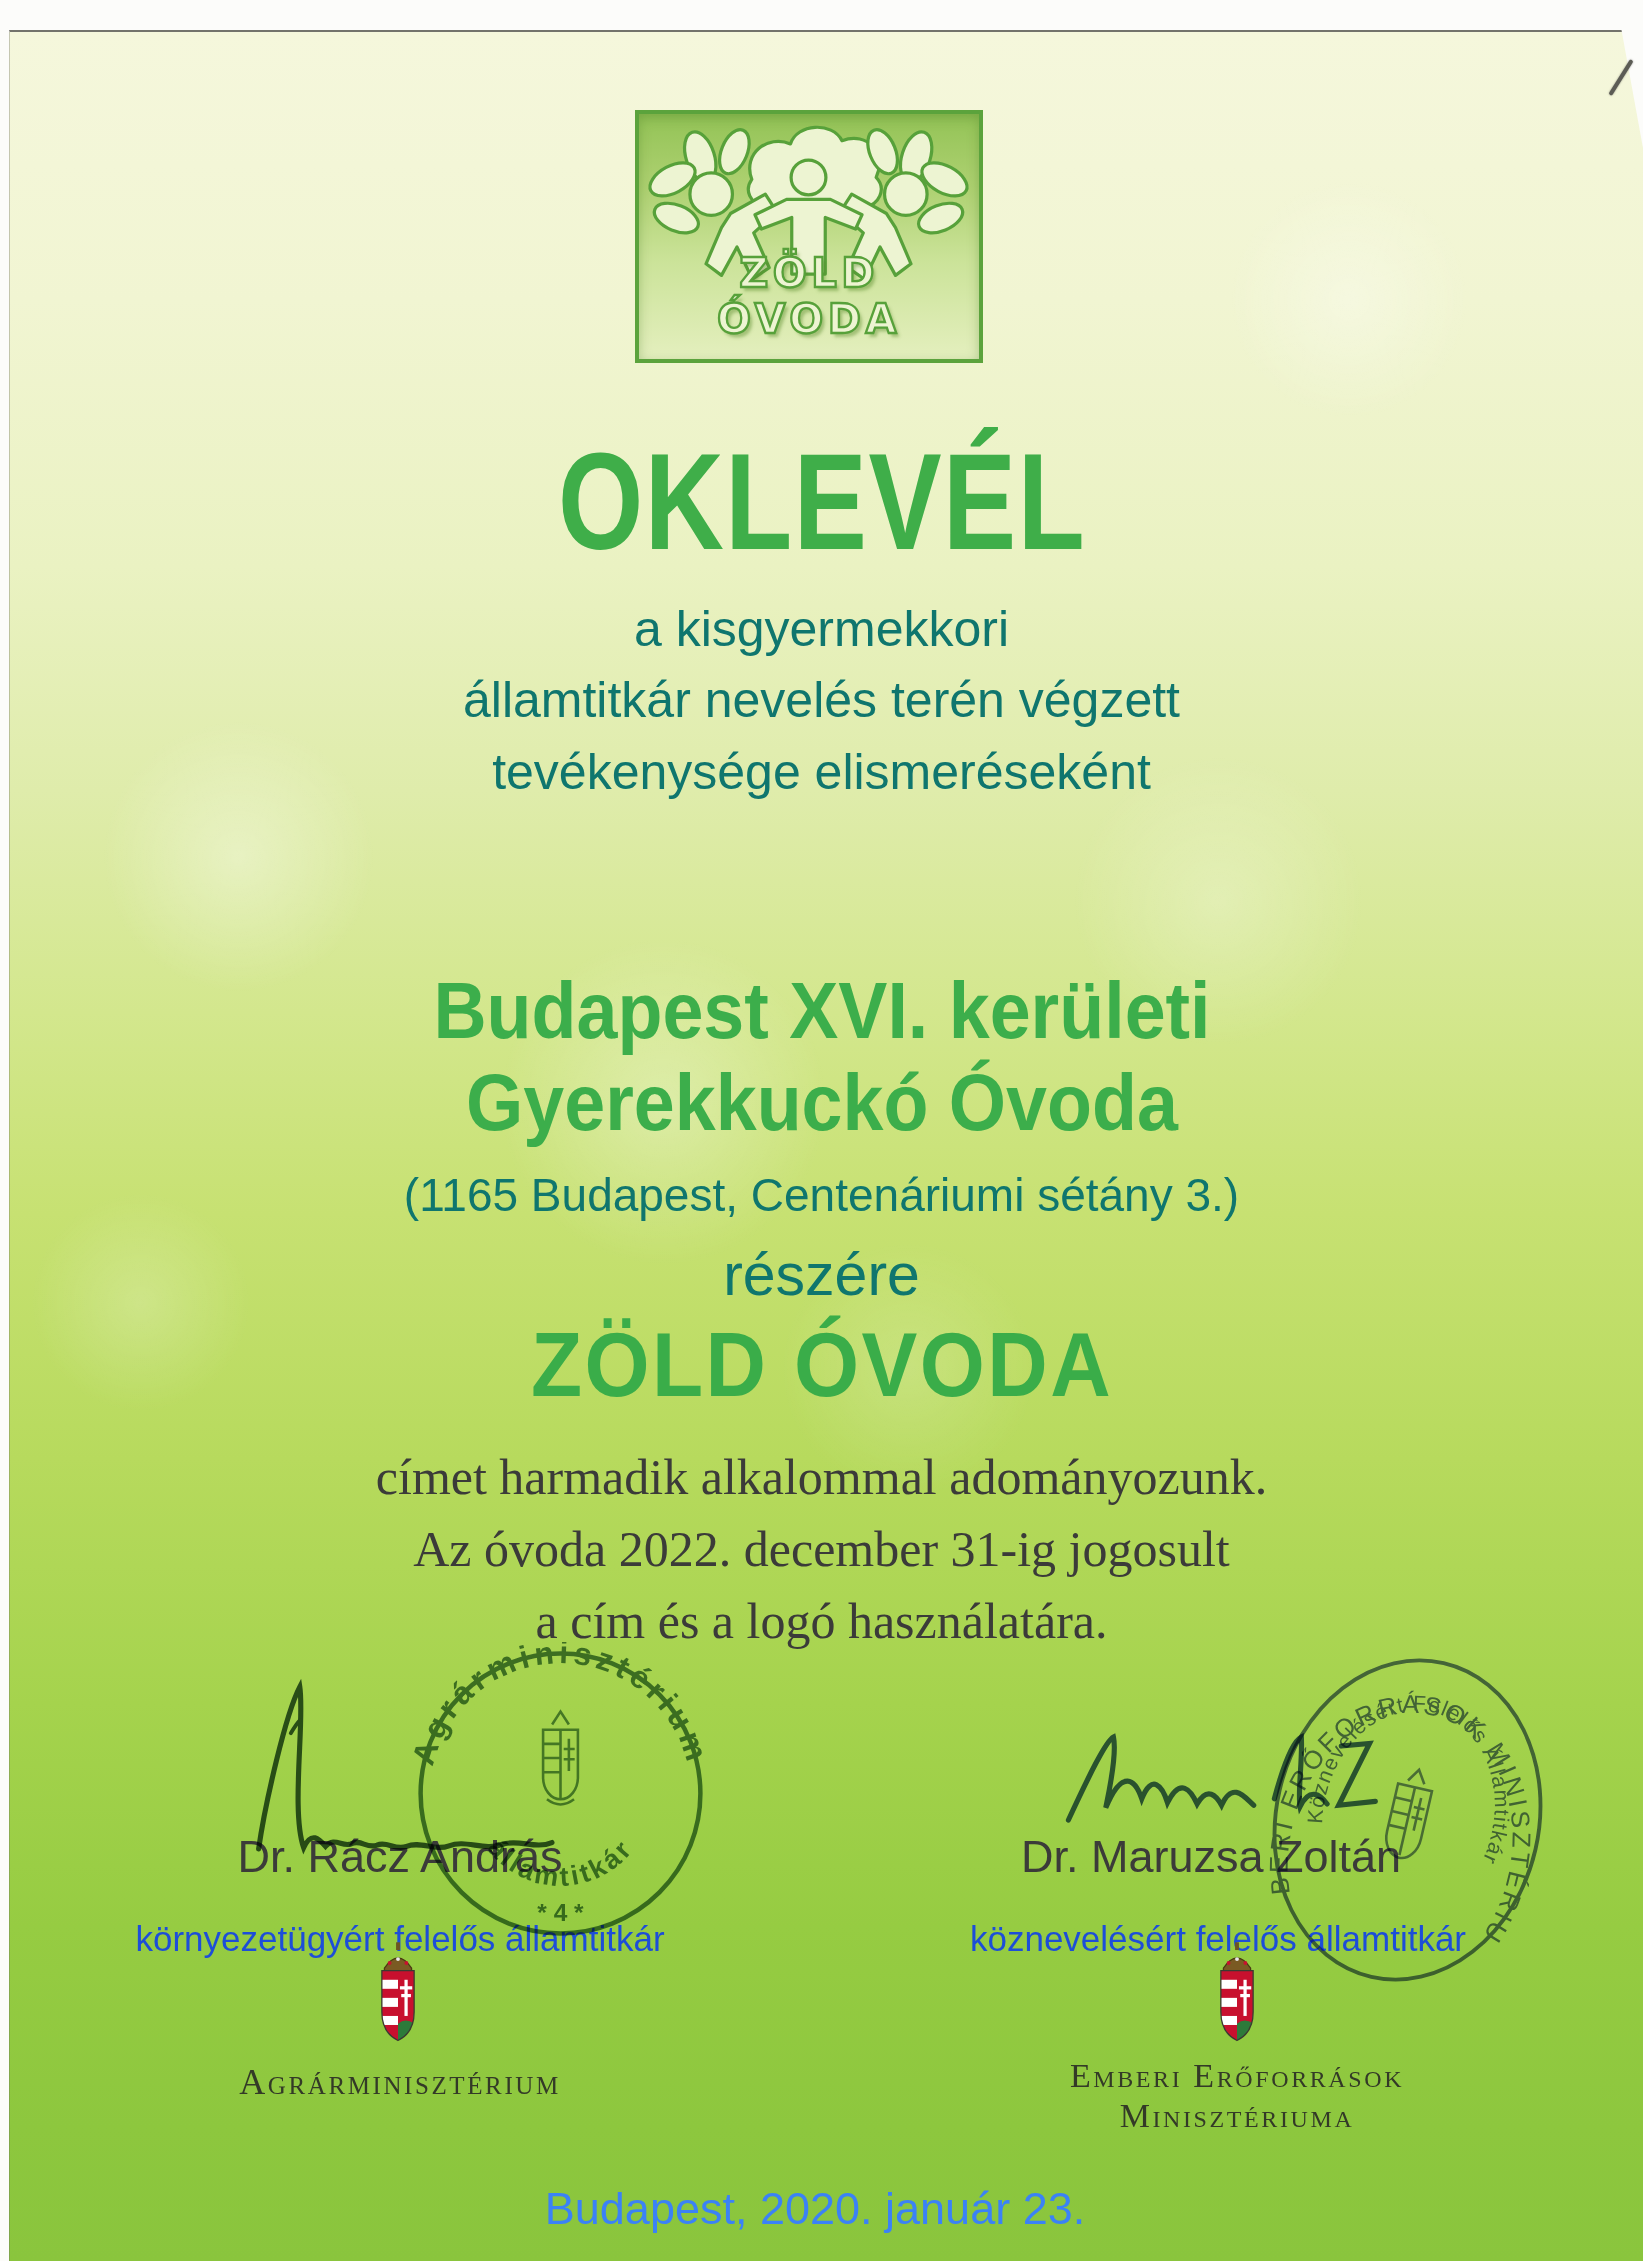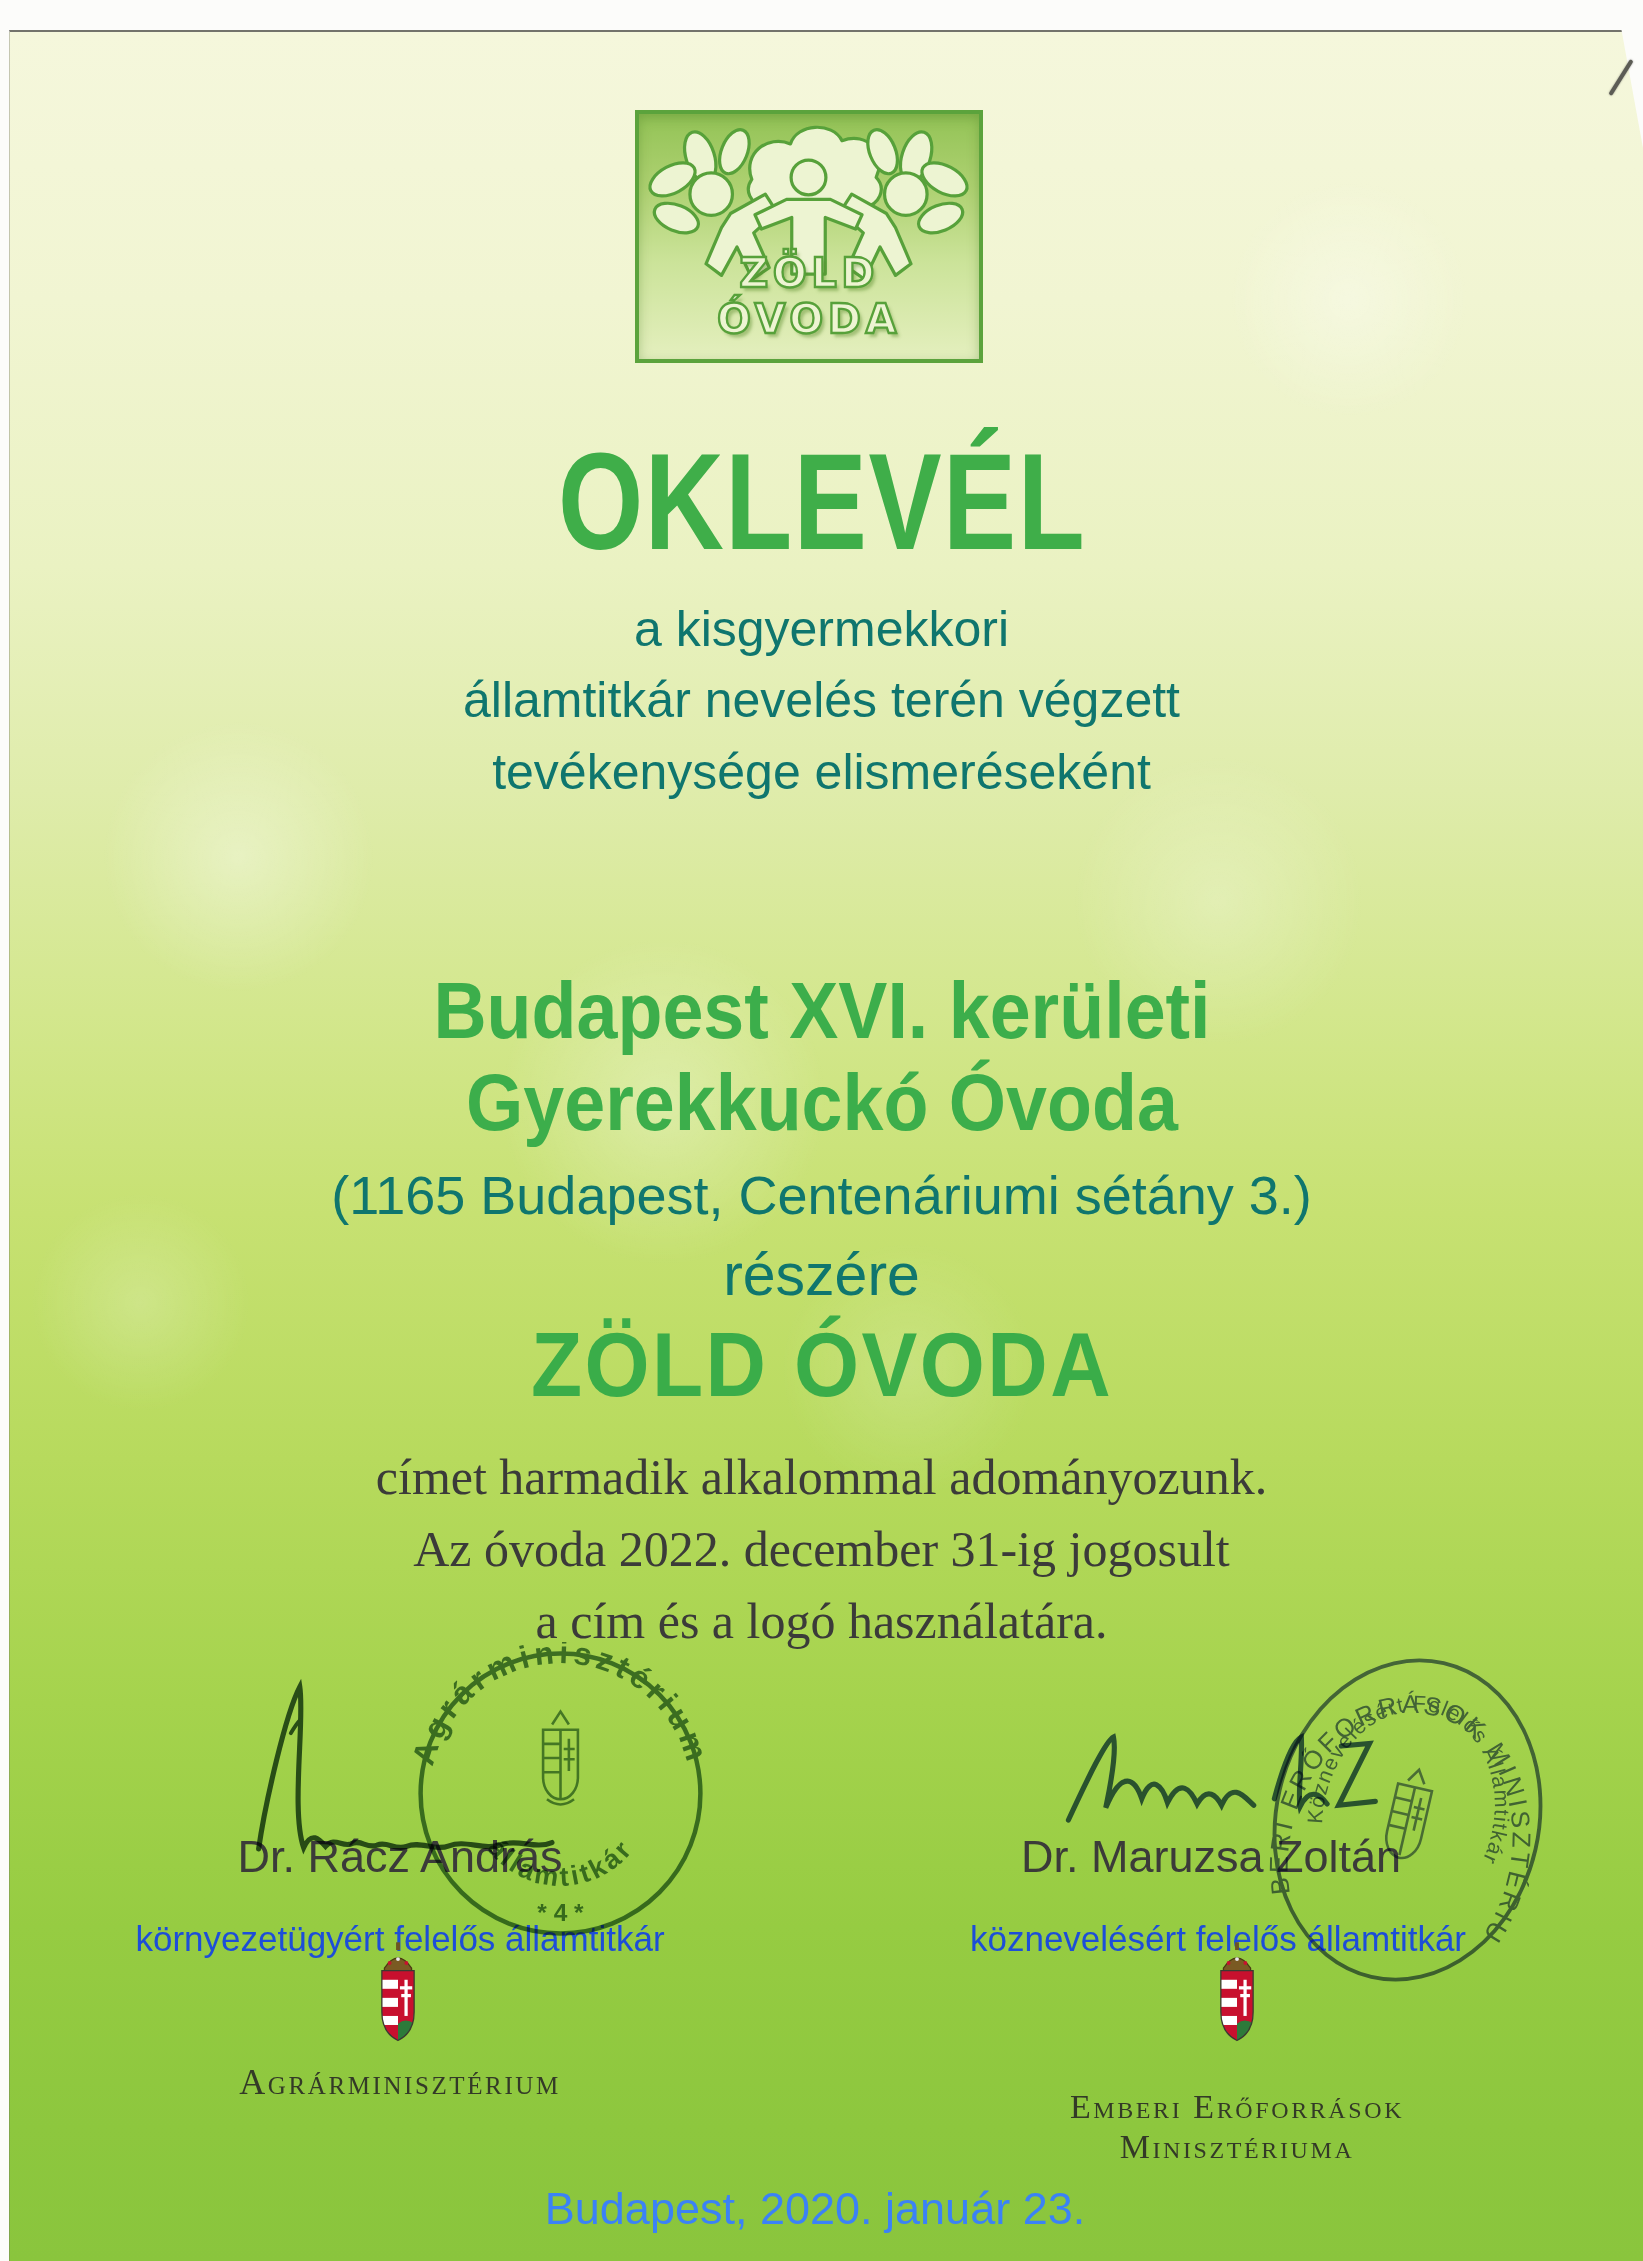--- a/index.html
+++ b/index.html
@@ -52,21 +52,21 @@
     text-shadow:3.2px 3.9px 3.2px rgba(90,140,45,.45);
   }
   
   .title{
     top:433px;font-weight:bold;font-size:137px;line-height:1;color:#3fae49;
     transform:translateX(-50%) scaleX(.80);letter-spacing:1.9px;
   }
   .sub{font-size:50px;line-height:72px;color:#0f766e;}
   .name-block{top:965px;font-size:80px;line-height:92px;color:#3cae4b;font-weight:bold;
     transform:translateX(-50%) scaleX(.92);}
-  .addr{top:1159px;font-size:54px;text-align:right;}
+  .addr{top:1159px;font-size:46px;text-align:right;}
   .for-word{top:1239px;font-size:59px;}
   .award-title{top:1320px;font-size:90px;line-height:1;color:#3aad49;font-weight:bold;
     transform:translateX(-50%) scaleX(.93);letter-spacing:2.6px;}
   .award-lines{top:1441px;font-size:50px;line-height:72px;color:#3b3b39;font-family:Liberation Serif, serif;}
   
   .sig-name{position:absolute;font-size:45px;color:#3b3b39;white-space:nowrap;transform:translateX(-50%);z-index:2;}
   .sig-role{position:absolute;font-size:35px;color:#1d4ed8;white-space:nowrap;transform:translateX(-50%);z-index:2;}
   .ink{position:absolute;z-index:3;mix-blend-mode:multiply;}
   .stamp{position:absolute;z-index:3;mix-blend-mode:multiply;opacity:.92;}
   
@@ -259,21 +259,21 @@
     <rect x="51" y="46" width="25" height="110" fill="#c8102e"></rect>
     <path d="M51,128 Q63,118 76,128 L76,156 L51,156 Z" fill="#2d7a3a"></path>
     <rect x="61" y="60" width="5" height="56" fill="#ffffff"></rect>
     <rect x="54" y="70" width="19" height="5" fill="#ffffff"></rect>
     <rect x="56" y="82" width="15" height="5" fill="#ffffff"></rect>
   </g>
   <path d="M26,46 H76 V110 Q76,142 51,154 Q26,142 26,110 Z" fill="none" stroke="#3a3a30" stroke-width="2"></path>
 </svg>
 
 <div class="ministry" style="left:400px;top:2061px;font-size:36px;">Agrárminisztérium</div>
-<div class="ministry" style="left:1237px;top:2056px;font-size:34px;line-height:40px;margin-top:31px;">
+<div class="ministry" style="left:1237px;top:2056px;font-size:34px;line-height:40px;">
   <div>Emberi Erőforrások</div>
   <div>Minisztériuma</div>
 </div>
 
 <div class="cx date-line" style="left:815px;">Budapest, 2020. január 23.</div>
 
 <div class="corner-wedge"></div>
 <div class="pen-mark"></div>
 
 

